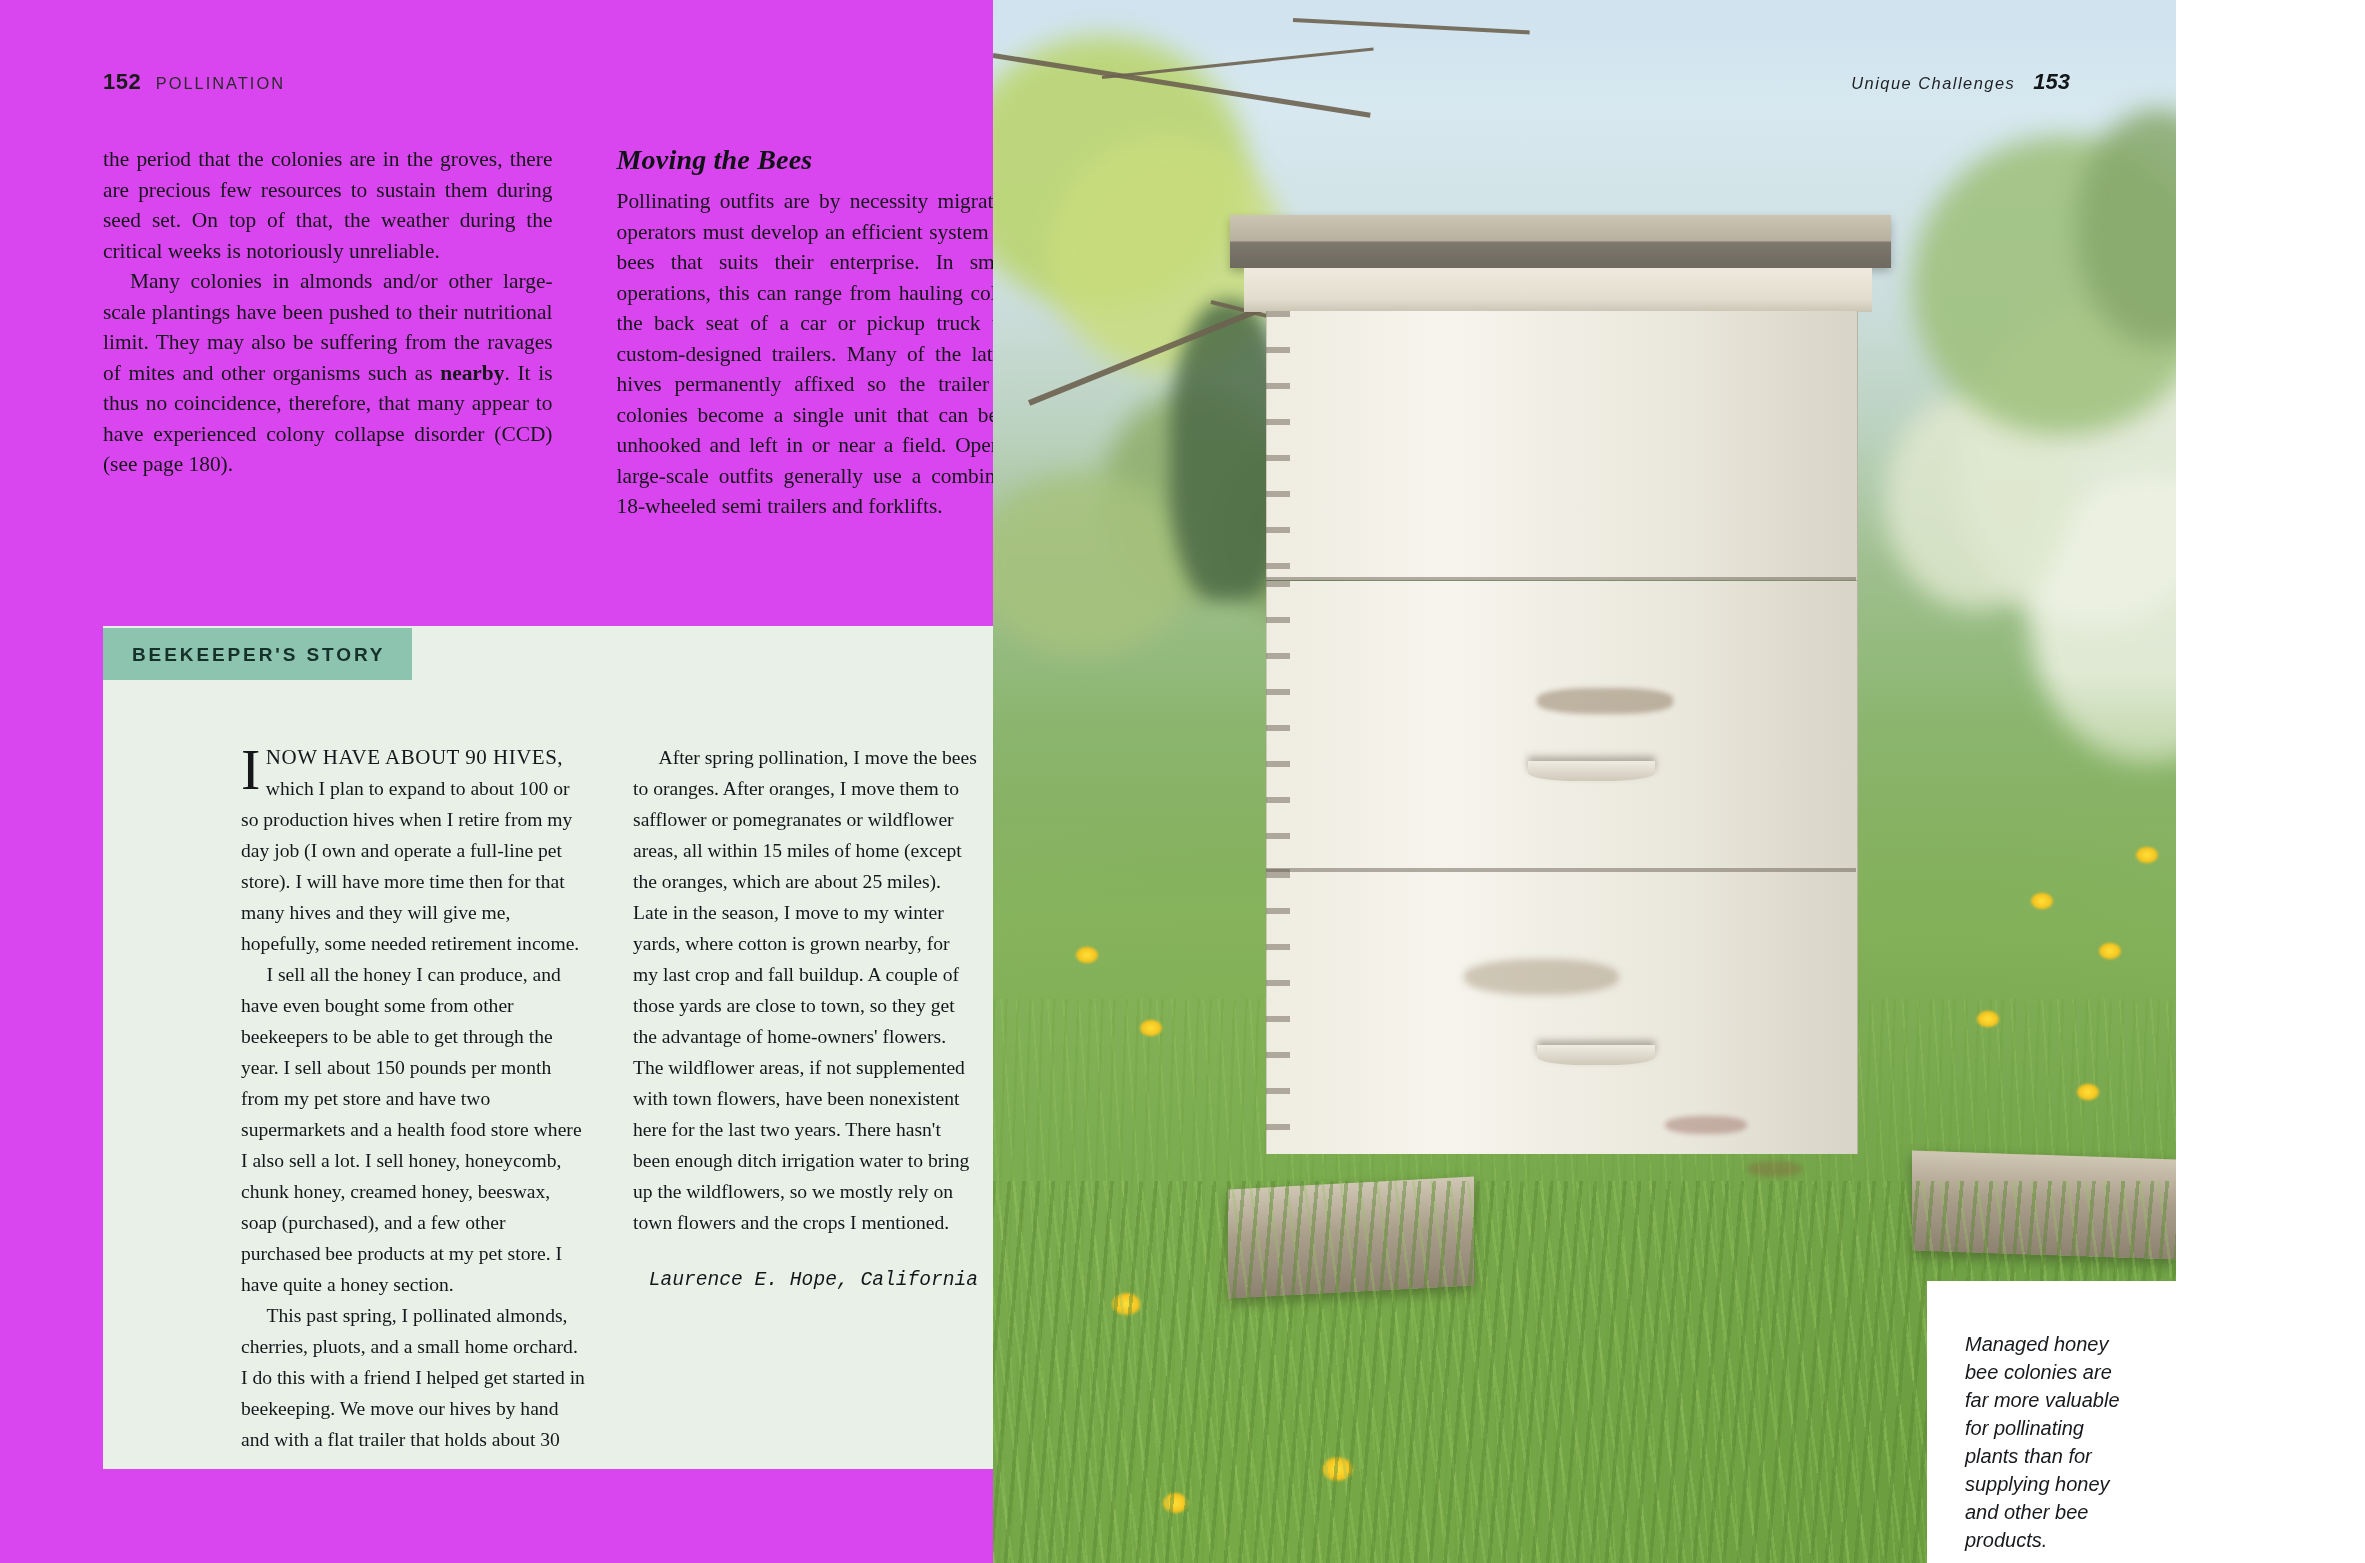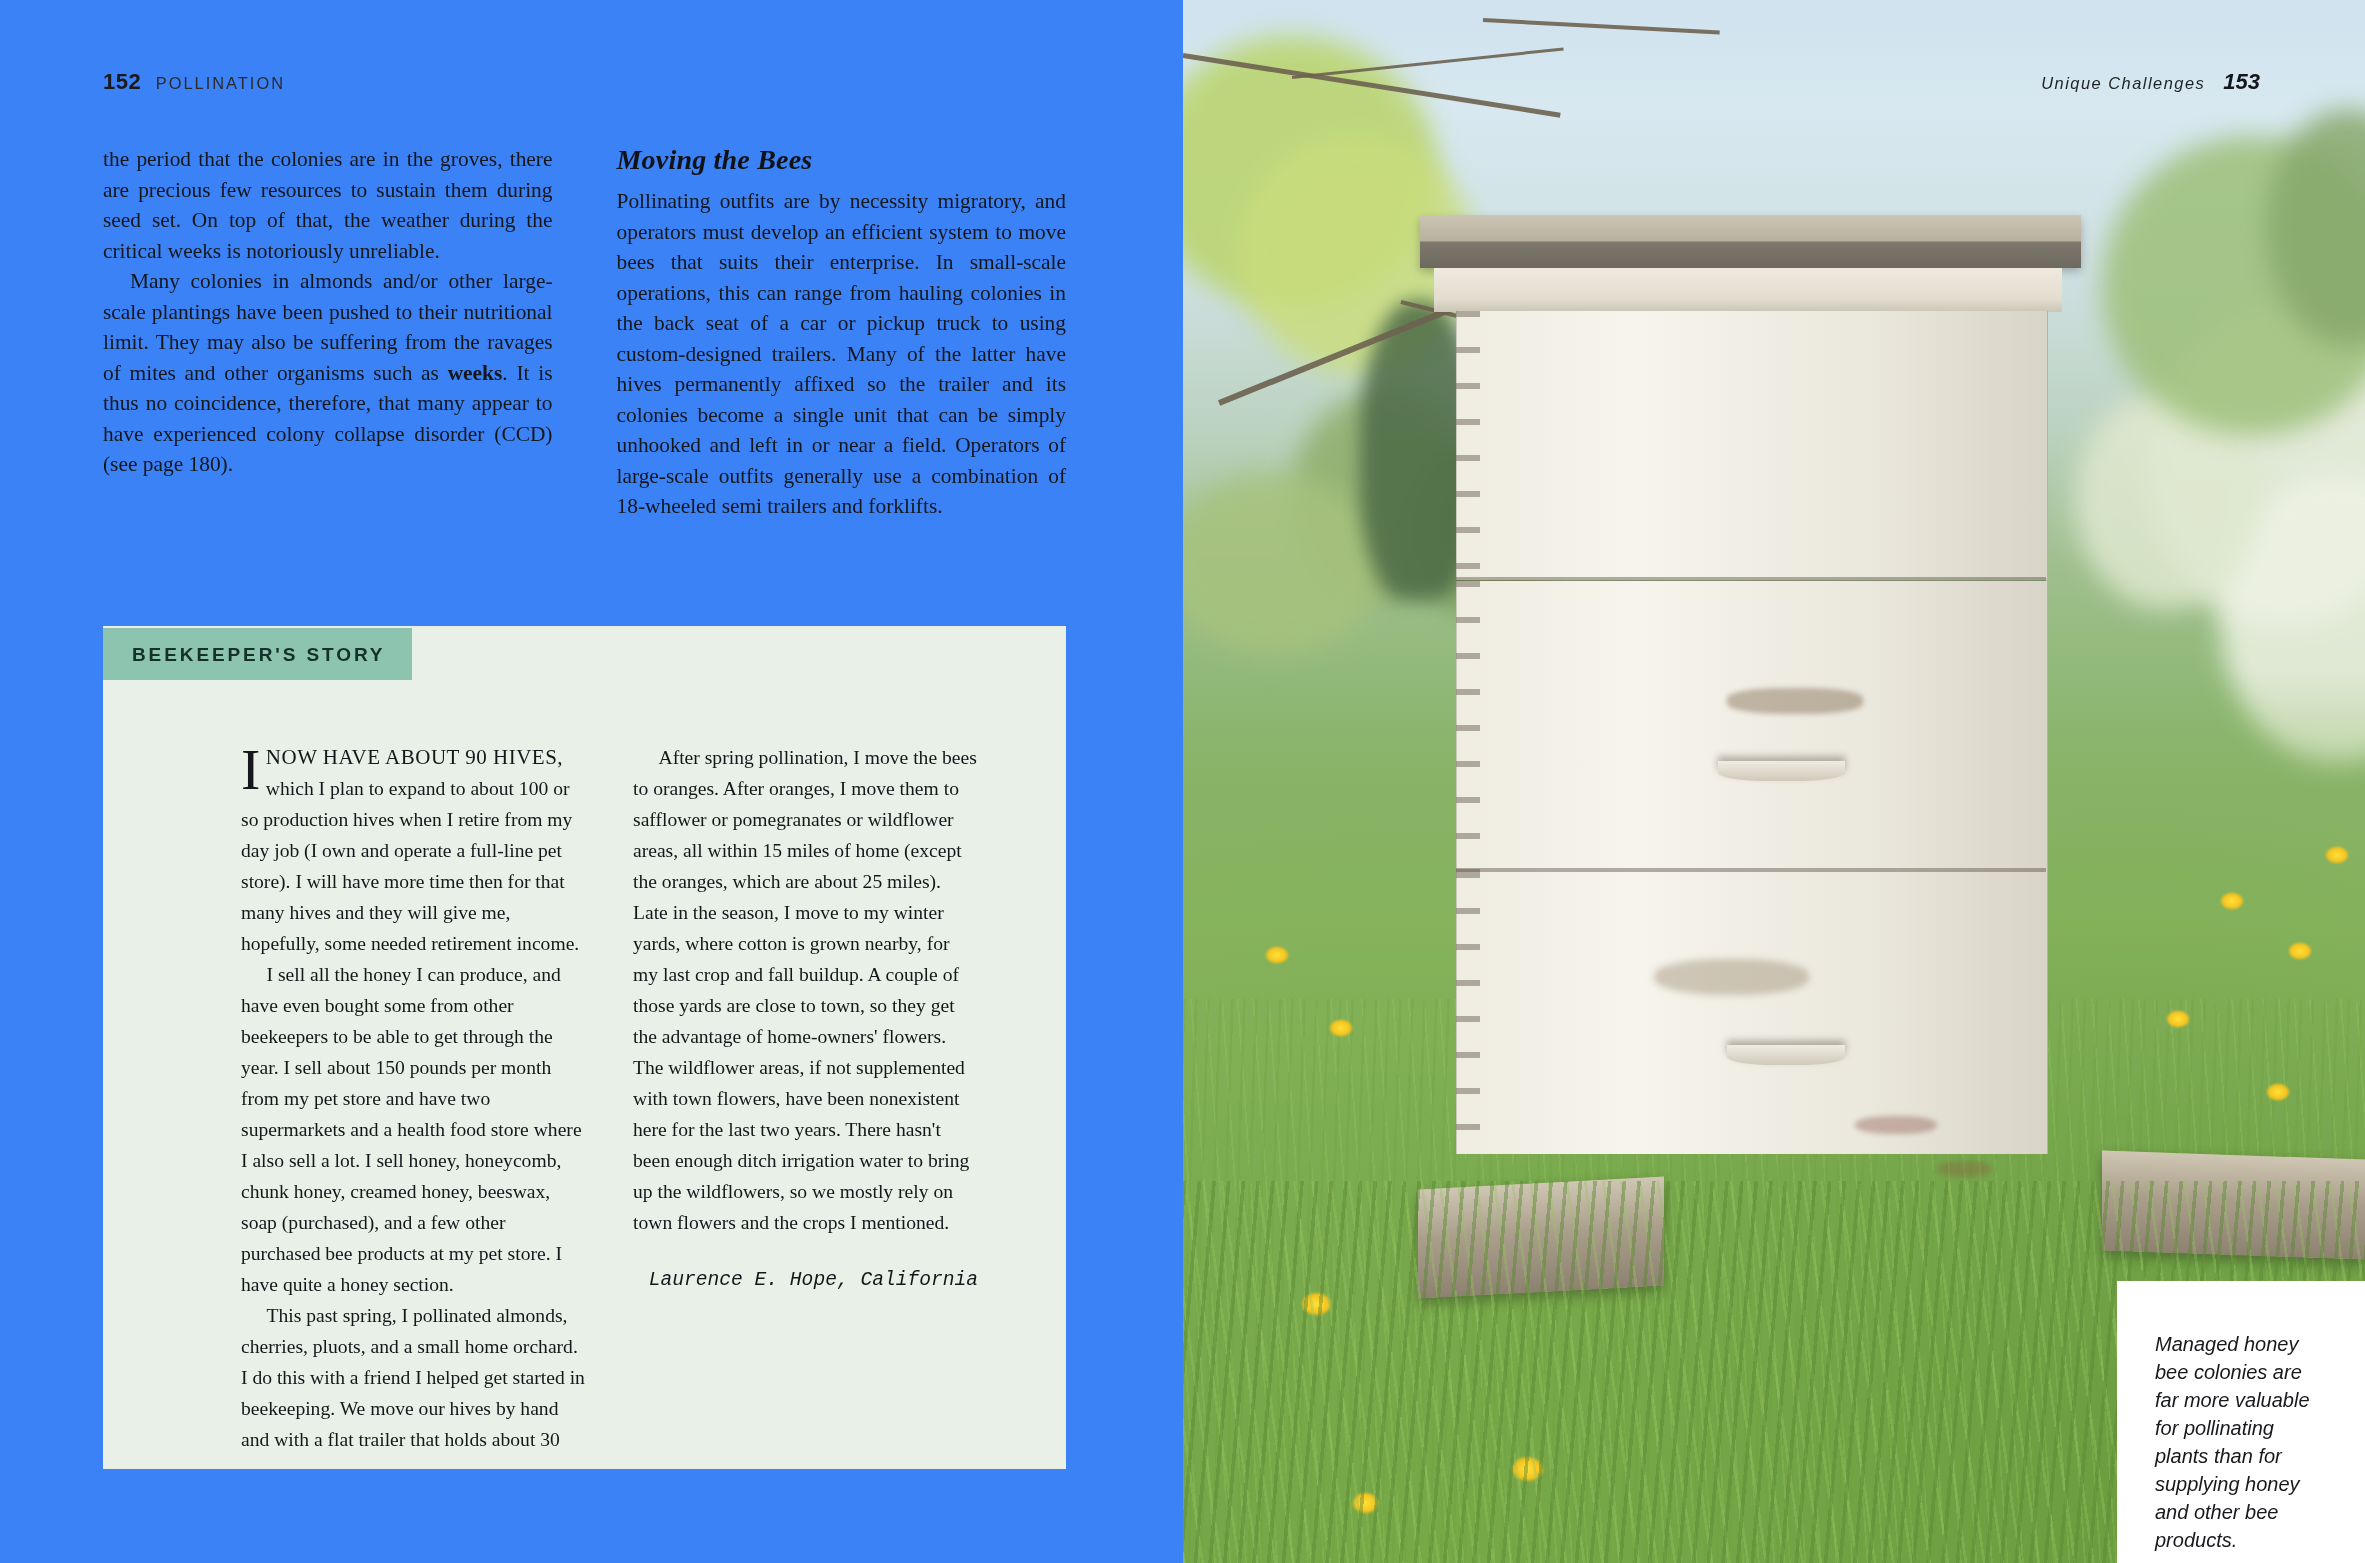--- a/index.html
+++ b/index.html
@@ -15,23 +15,23 @@
   }
   .spread {
     position: relative;
     width: 2366px;
     height: 1563px;
     display: flex;
   }
   
   .page-left {
     position: relative;
-    width: 1183px;
+    width: 993px;
     height: 1563px;
-    background: #3b82f6;
+    background: #d946ef;
     box-sizing: border-box;
   }
   .running-head-left {
     position: absolute;
     top: 69px;
     left: 103px;
     display: flex;
     align-items: baseline;
     gap: 14.6px;
   }
@@ -342,21 +342,21 @@
 
     <div class="running-head-left">
       <span class="folio">152</span>
       <span class="running-title">POLLINATION</span>
     </div>
 
     <div class="cols">
 
       <div class="col">
         <p class="body-text">the period that the colonies are in the groves, there are precious few resources to sustain them during seed set. On top of that, the weather during the critical weeks is notoriously unreliable.</p>
-        <p class="body-text"><span>Many colonies in almonds and/or other large-scale plantings have been pushed to their nutritional limit. They may also be suffering from the ravages of mites and other organisms such as </span><b>weeks</b><span>. It is thus no coincidence, therefore, that many appear to have experienced colony collapse disorder (CCD) (see page 180).</span></p>
+        <p class="body-text"><span>Many colonies in almonds and/or other large-scale plantings have been pushed to their nutritional limit. They may also be suffering from the ravages of mites and other organisms such as </span><b>nearby</b><span>. It is thus no coincidence, therefore, that many appear to have experienced colony collapse disorder (CCD) (see page 180).</span></p>
       </div>
 
       <div class="col">
         <h2 class="subhead">Moving the Bees</h2>
         <p class="body-text">Pollinating outfits are by necessity migratory, and operators must develop an efficient system to move bees that suits their enterprise. In small-scale operations, this can range from hauling colonies in the back seat of a car or pickup truck to using custom-designed trailers. Many of the latter have hives permanently affixed so the trailer and its colonies become a single unit that can be simply unhooked and left in or near a field. Operators of large-scale outfits generally use a combination of 18-wheeled semi trailers and forklifts.</p>
       </div>
 
     </div>
 
     <div class="story-box">

